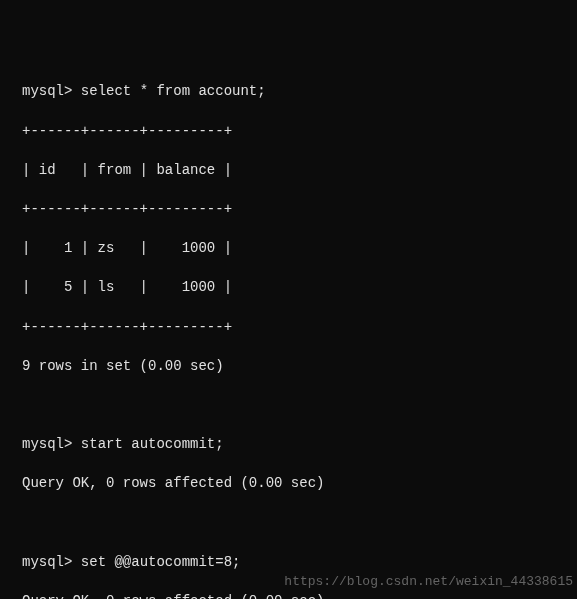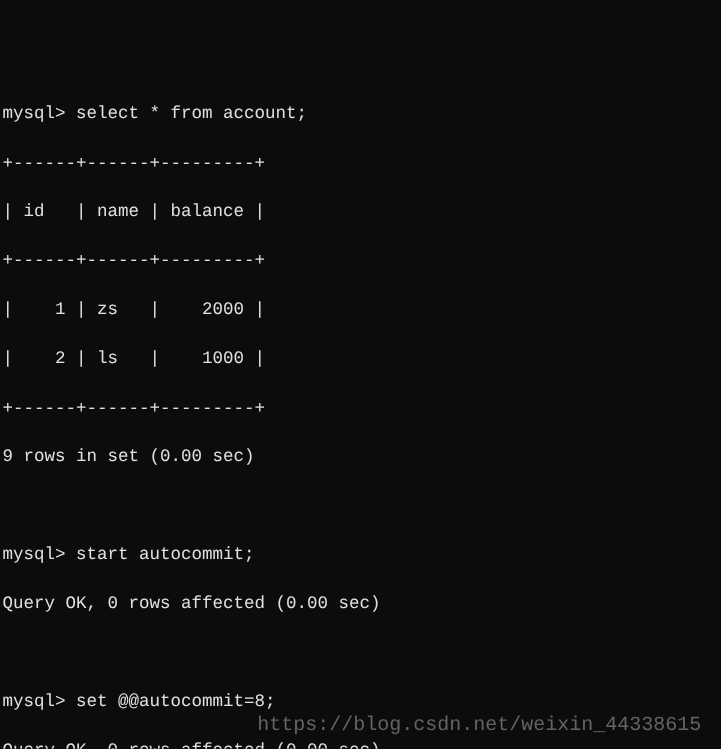--- a/index.html
+++ b/index.html
@@ -9,41 +9,41 @@
       font-family: 'Consolas', 'Courier New', monospace;
       font-size: 14px;
       line-height: 1.4;
       padding: 4px 2px;
       width: 577px;
       height: 599px;
       overflow: hidden;
       white-space: pre;
       position: relative;
     }
-    .line { display: block; }
+    .line { display: block; margin-left: 20px; }
     .watermark {
       position: absolute;
       bottom: 8px;
-      right: 16px;
+      right: 4px;
       color: #888;
-      font-size: 16px;
+      font-size: 13px;
       opacity: 0.7;
     }
   </style>
 </head>
 <body>
 
 
 
 <span class="line"><span>mysql&gt;</span> <span>select * from account;</span></span>
 <span class="line">+------+------+---------+</span>
-<span class="line">| id   | name | balance |</span>
+<span class="line">| id   | from | balance |</span>
 <span class="line">+------+------+---------+</span>
-<span class="line">|    1 | zs   |    2000 |</span>
-<span class="line">|    2 | ls   |    1000 |</span>
+<span class="line">|    1 | zs   |    1000 |</span>
+<span class="line">|    5 | ls   |    1000 |</span>
 <span class="line">+------+------+---------+</span>
 <span class="line">9 rows in set (0.00 sec)</span>
 <span class="line"> </span>
 <span class="line"><span>mysql&gt;</span> <span>start autocommit;</span></span>
 <span class="line">Query OK, 0 rows affected (0.00 sec)</span>
 <span class="line"> </span>
 <span class="line"><span>mysql&gt;</span> <span>set @@autocommit=8;</span></span>
 <span class="line">Query OK, 0 rows affected (0.00 sec)</span>
 
 

